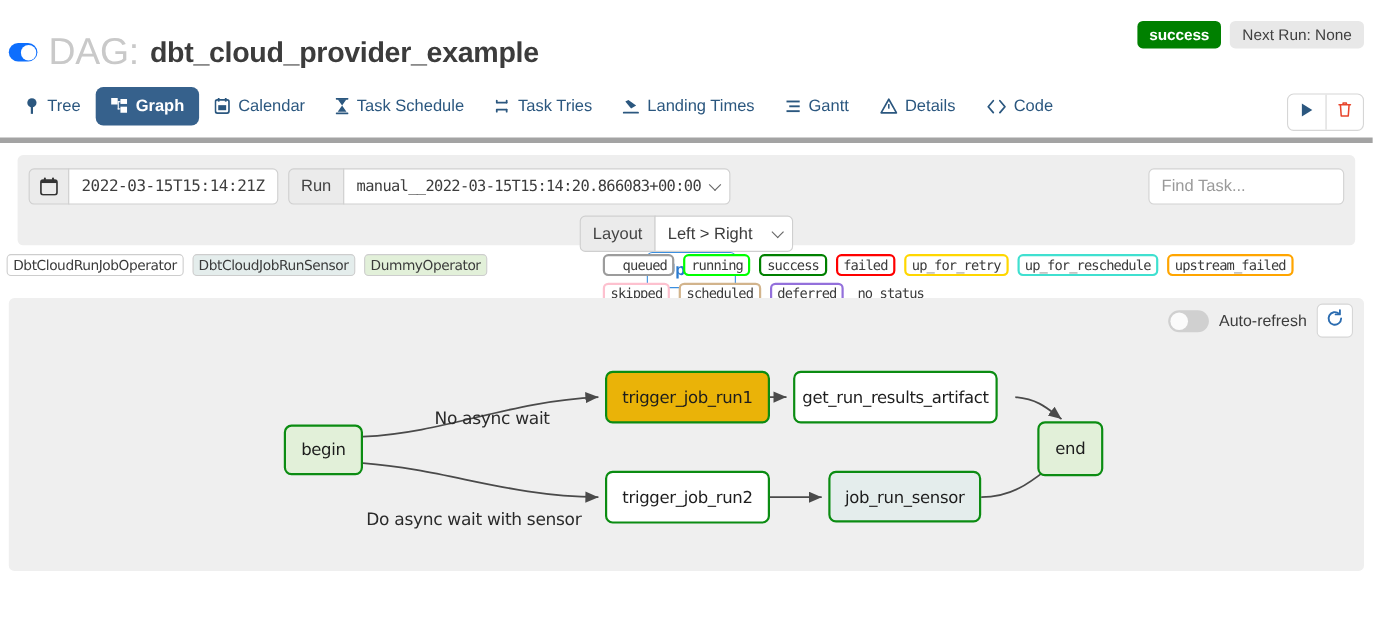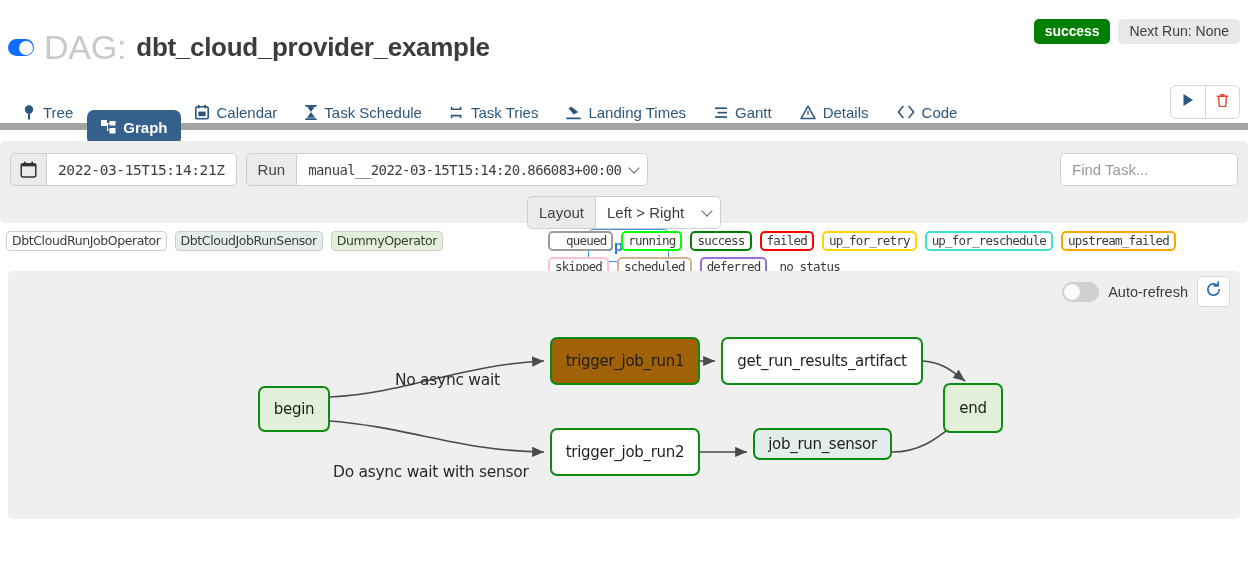--- a/index.html
+++ b/index.html
@@ -69,63 +69,62 @@
   }
   .badge.meta {
     background: #e8e8e8;
     color: #404040;
   }
 
   
   .tabbar {
     position: relative;
     height: 58px;
-    border-bottom: 7px solid #a3a3a3;
+    border-bottom: 5px solid #a3a3a3;
     padding: 0 8px;
   }
   .tabs {
     position: absolute;
     left: 8px; top: 7px;
     display: flex; align-items: center; gap: 0px;
   }
   .tab {
     display: flex; align-items: center; gap: 7px;
     padding: 9px 14px;
     border-radius: 7px;
     color: #2b577f;
     font-size: 15px;
     cursor: pointer;
     white-space: nowrap;
   }
   .tab.active {
     background: #36618c;
     color: #ffffff;
     font-weight: bold;
-    margin-top: 31px;
   }
   .tab svg { display: block; }
   .tabbar-actions {
     position: absolute;
     right: 8px; top: 13px;
     display: flex;
     border: 1px solid #d6d6d6;
     border-radius: 6px;
     overflow: hidden;
     background: #fff;
   }
   .tabbar-actions > div {
     width: 34px; height: 32px;
     display: flex; align-items: center; justify-content: center;
     cursor: pointer;
   }
   .tabbar-actions > div + div { border-left: 1px solid #d6d6d6; }
 
   
   .filterpanel {
-    margin: 11px 0 0;
+    margin: 11px 16px 0;
     background: #eeeeee;
     border-radius: 5px;
     padding: 12px 10px;
     position: relative;
     height: 82px;
   }
   .fp-row { display: flex; align-items: center; }
   .fp-row + .fp-row { margin-top: 10px; flex-direction: column; }
   .grp { display: flex; align-items: stretch; }
   .grp > *:not(:first-child) { margin-left: -1px; }
@@ -497,23 +496,23 @@
       <path d="M692,90 L707,90"></path>
       <path d="M692,181 L739,181"></path>
       <path d="M915,90 C938,92 944,104 958,110" style="display:none"></path>
       <path d="M915,90 C936,92 944,100 957,110"></path>
       <path d="M884,181 C920,181 938,158 957,146"></path>
     </g>
   </svg>
 
   <div id="nodes-layer">
       <div class="node-box" style="left: 250px; top: 115px; width: 72px; height: 46px; background: rgb(226, 240, 217); border-color: rgb(11, 140, 18);">begin</div>
-      <div class="node-box" style="left: 542px; top: 66px; width: 150px; height: 48px; background: #a16207; border-color: rgb(11, 140, 18);">trigger_job_run1</div>
-      <div class="node-box" style="left: 713px; top: 66px; width: 202px; height: 48px; background: rgb(255, 255, 255); border-color: rgb(11, 140, 18);">get_run_results_artifact</div>
+      <div class="node-box" style="left: 542px; top: 66px; width: 150px; height: 48px; background: #eab308; border-color: rgb(11, 140, 18);">trigger_job_run1</div>
+      <div class="node-box" style="left: 713px; top: 66px; width: 186px; height: 48px; background: rgb(255, 255, 255); border-color: rgb(11, 140, 18);">get_run_results_artifact</div>
       <div class="node-box" style="left: 542px; top: 157px; width: 150px; height: 48px; background: rgb(255, 255, 255); border-color: rgb(11, 140, 18);">trigger_job_run2</div>
-      <div class="node-box" style="left: 745px; top: 157px; width: 139px; height: 32px; background: rgb(228, 237, 236); border-color: rgb(11, 140, 18);">job_run_sensor</div>
+      <div class="node-box" style="left: 745px; top: 157px; width: 139px; height: 47px; background: rgb(228, 237, 236); border-color: rgb(11, 140, 18);">job_run_sensor</div>
       <div class="node-box" style="left: 935px; top: 112px; width: 60px; height: 50px; background: rgb(226, 240, 217); border-color: rgb(11, 140, 18);">end</div>
     </div>
   <div id="edge-labels-layer">
       <div class="edge-label" style="left: 387px; top: 100px;">No async wait</div>
       <div class="edge-label" style="left: 325px; top: 192px;">Do async wait with sensor</div>
     </div>
 </div>
 
 </body></html>

